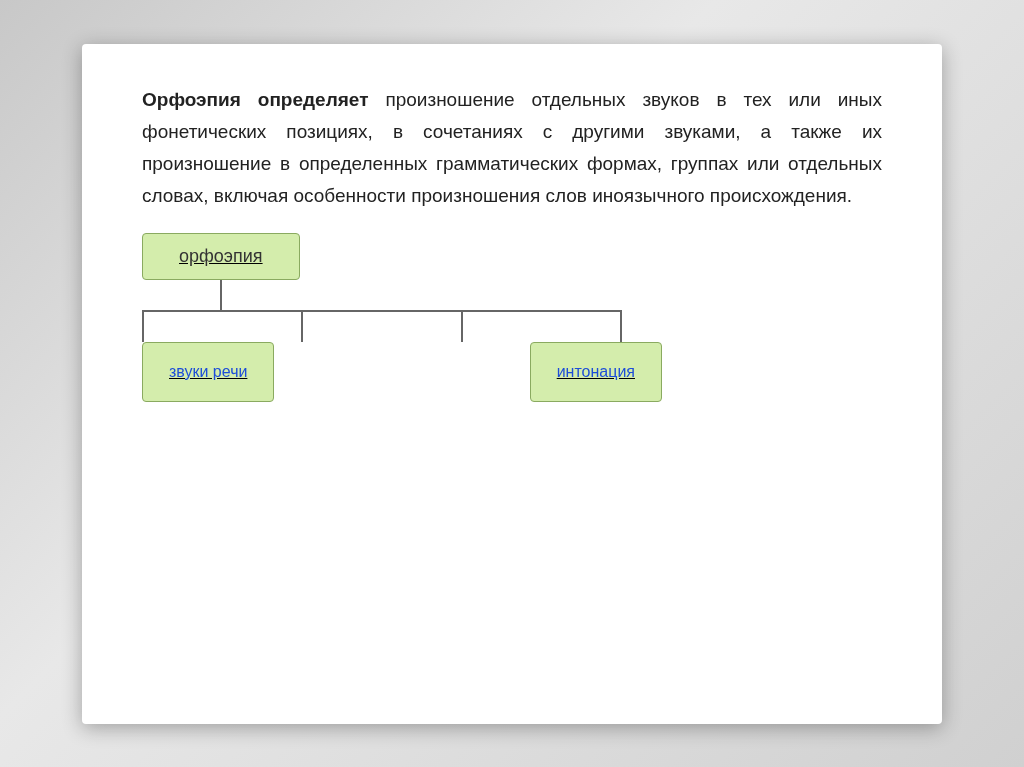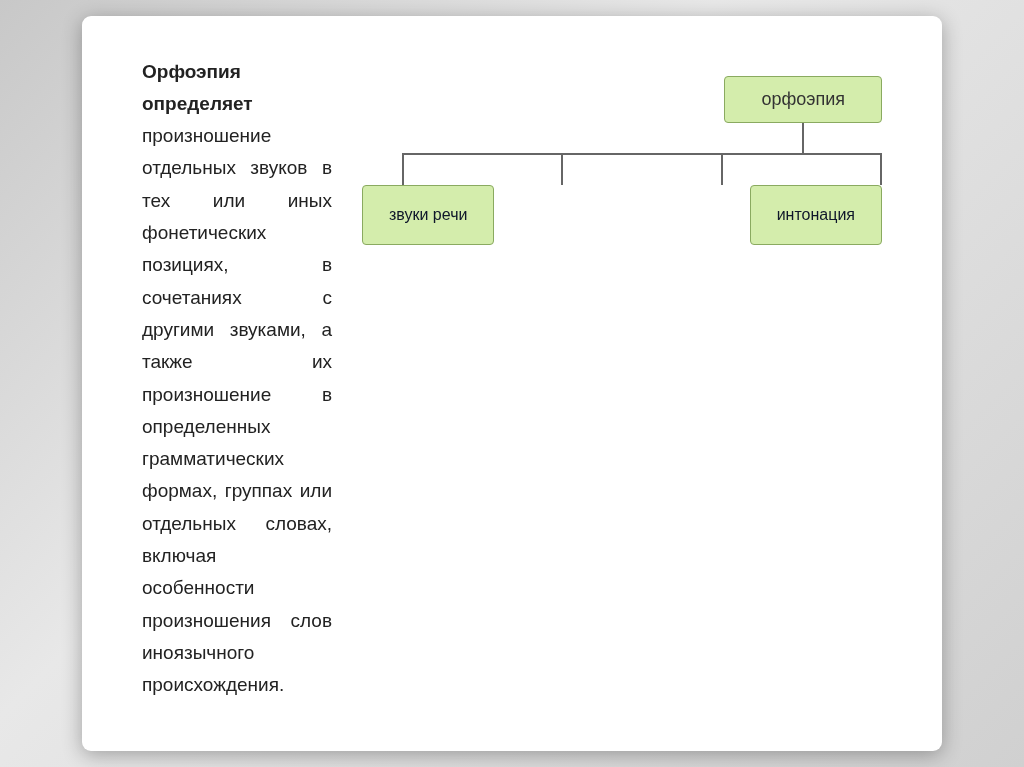--- a/index.html
+++ b/index.html
@@ -15,45 +15,45 @@
       display: flex;
       align-items: center;
       justify-content: center;
       font-family: Arial, sans-serif;
     }
 
     .slide-container {
       width: 860px;
       min-height: 680px;
       background: white;
-      border-radius: 9px;
+      border-radius: 4px;
       box-shadow: 0 4px 20px rgba(0,0,0,0.3);
       padding: 40px 60px 50px 60px;
       display: flex;
-      flex-direction: row;
-      gap: 30px;
+      flex-direction: column;
     }
 
     .text-block {
       font-size: 19px;
       line-height: 1.7;
       color: #222;
       text-align: justify;
     }
 
     .text-block strong {
       font-weight: bold;
     }
 
     .diagram-container {
       display: flex;
       flex-direction: column;
-      align-items: flex-end;
+      align-items: flex-start;
       gap: 0;
       padding: 20px 0 10px 0;
+      text-decoration: underline;
     }
 
     .diagram-root {
       display: flex;
       flex-direction: column;
       align-items: center;
     }
 
     .root-box {
       background: #d4edac;
@@ -71,21 +71,21 @@
       height: 30px;
       background: #666;
     }
 
     .leaf-box {
       background: #d4edac;
       border: 1.5px solid #8aaa60;
       border-radius: 4px;
       padding: 14px 26px;
       font-size: 16px;
-      color: #0f172a;
+      color: #1d4ed8;
       text-align: center;
       min-width: 130px;
       min-height: 60px;
       display: flex;
       align-items: center;
       justify-content: center;
     }
   </style>
 </head>
 <body>

